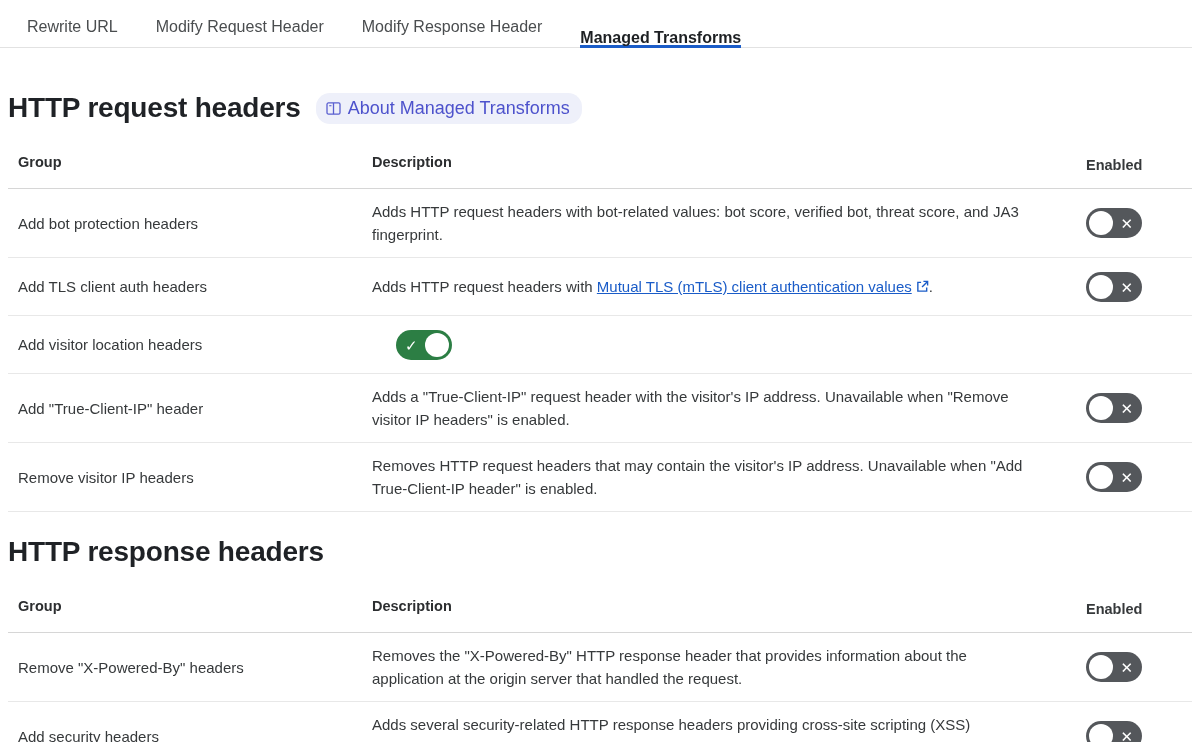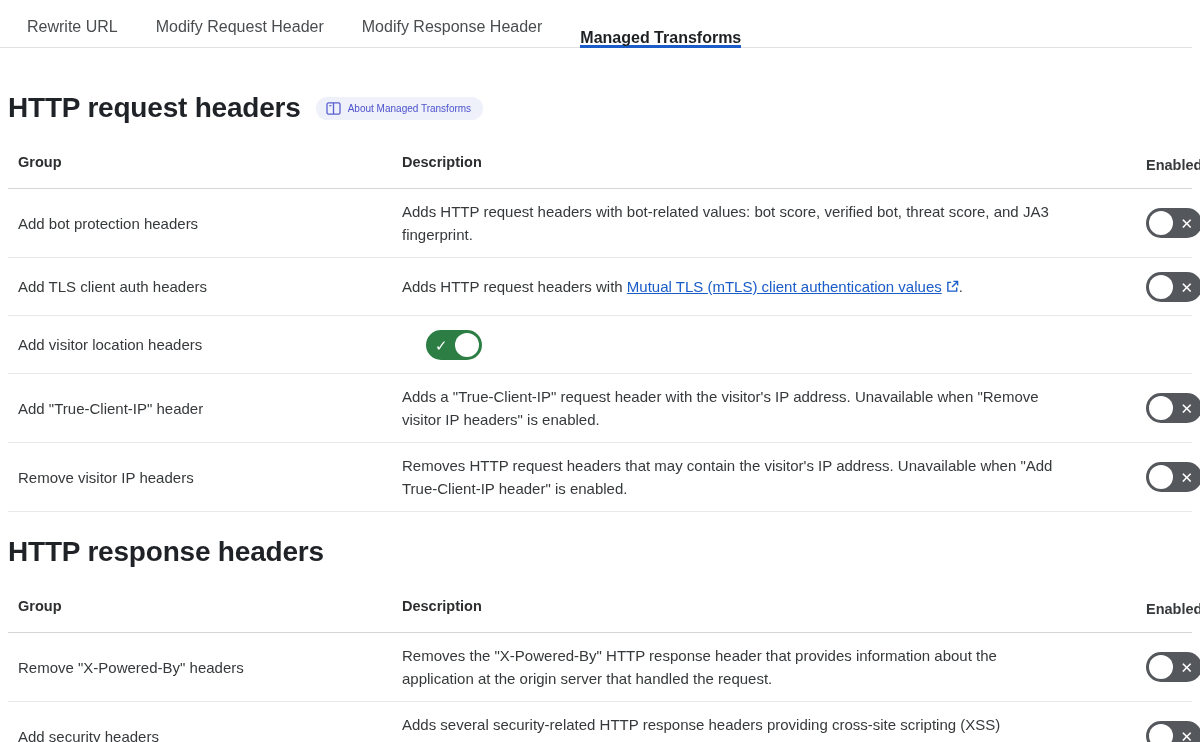--- a/index.html
+++ b/index.html
@@ -45,31 +45,30 @@
     display:flex;align-items:center;margin:44px 0 0 0;
   }
   .section-head h2{
     font-size:28px;font-weight:700;color:var(--heading-dark);
     letter-spacing:-0.2px;
   }
   .badge{
     display:inline-flex;align-items:center;gap:7px;
     margin-left:15px;padding:5px 12px 5px 10px;
     background:var(--badge-bg);border-radius:14px;border:none;
-    color:var(--badge-text);font-size:10px;cursor:pointer;
+    color:var(--badge-text);font-size:18px;cursor:pointer;
     font-family:inherit;
   }
   .badge .bicon{display:inline-flex;color:#5a5fd0;}
   
   .tbl{margin-top:18px;}
   .t-head,.t-row{
     display:grid;
     grid-template-columns:354px 690px 1fr;
     padding-left:10px;
-    gap:30px;
   }
   .t-head{
     padding-top:12px;padding-bottom:11px;
     border-bottom:1px solid var(--border-mid);
     font-size:14.5px;font-weight:700;color:#2c2e30;
   }
   .t-row{
     align-items:center;min-height:58px;
     padding-top:11px;padding-bottom:11px;
     border-bottom:1px solid var(--border-light);

